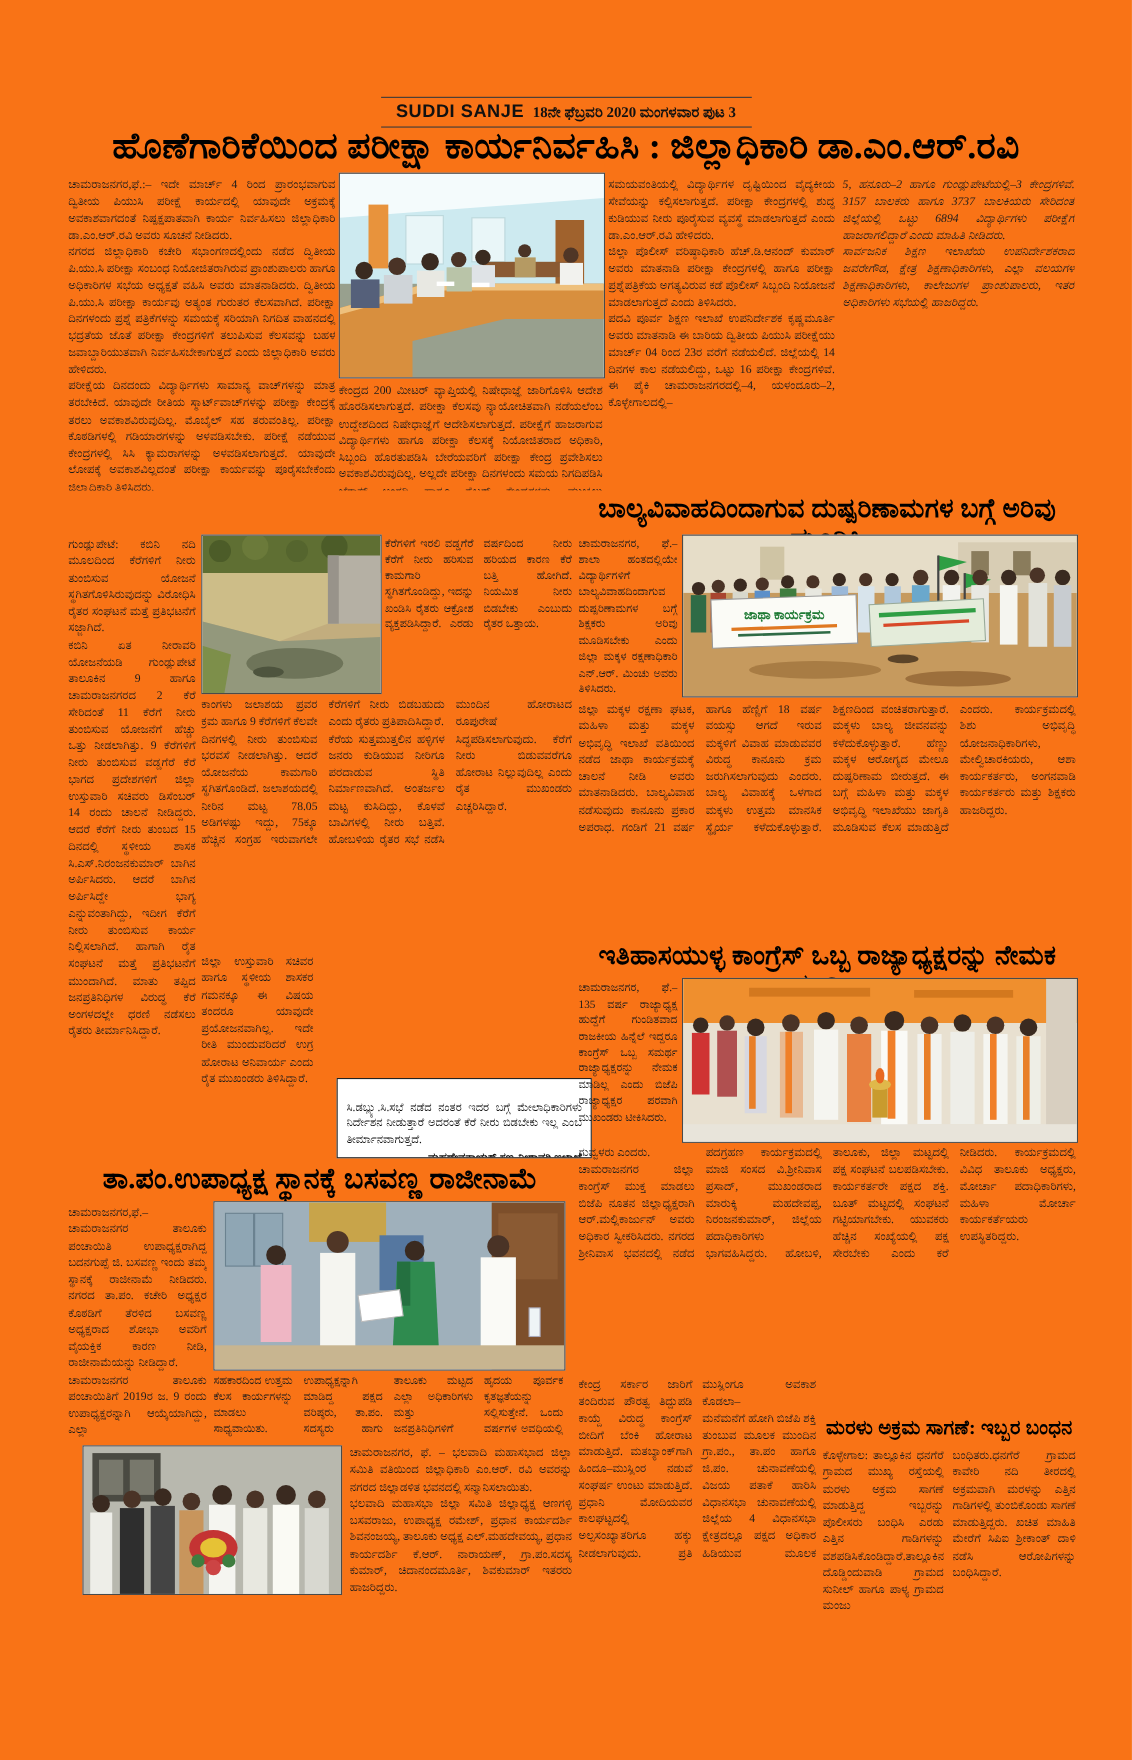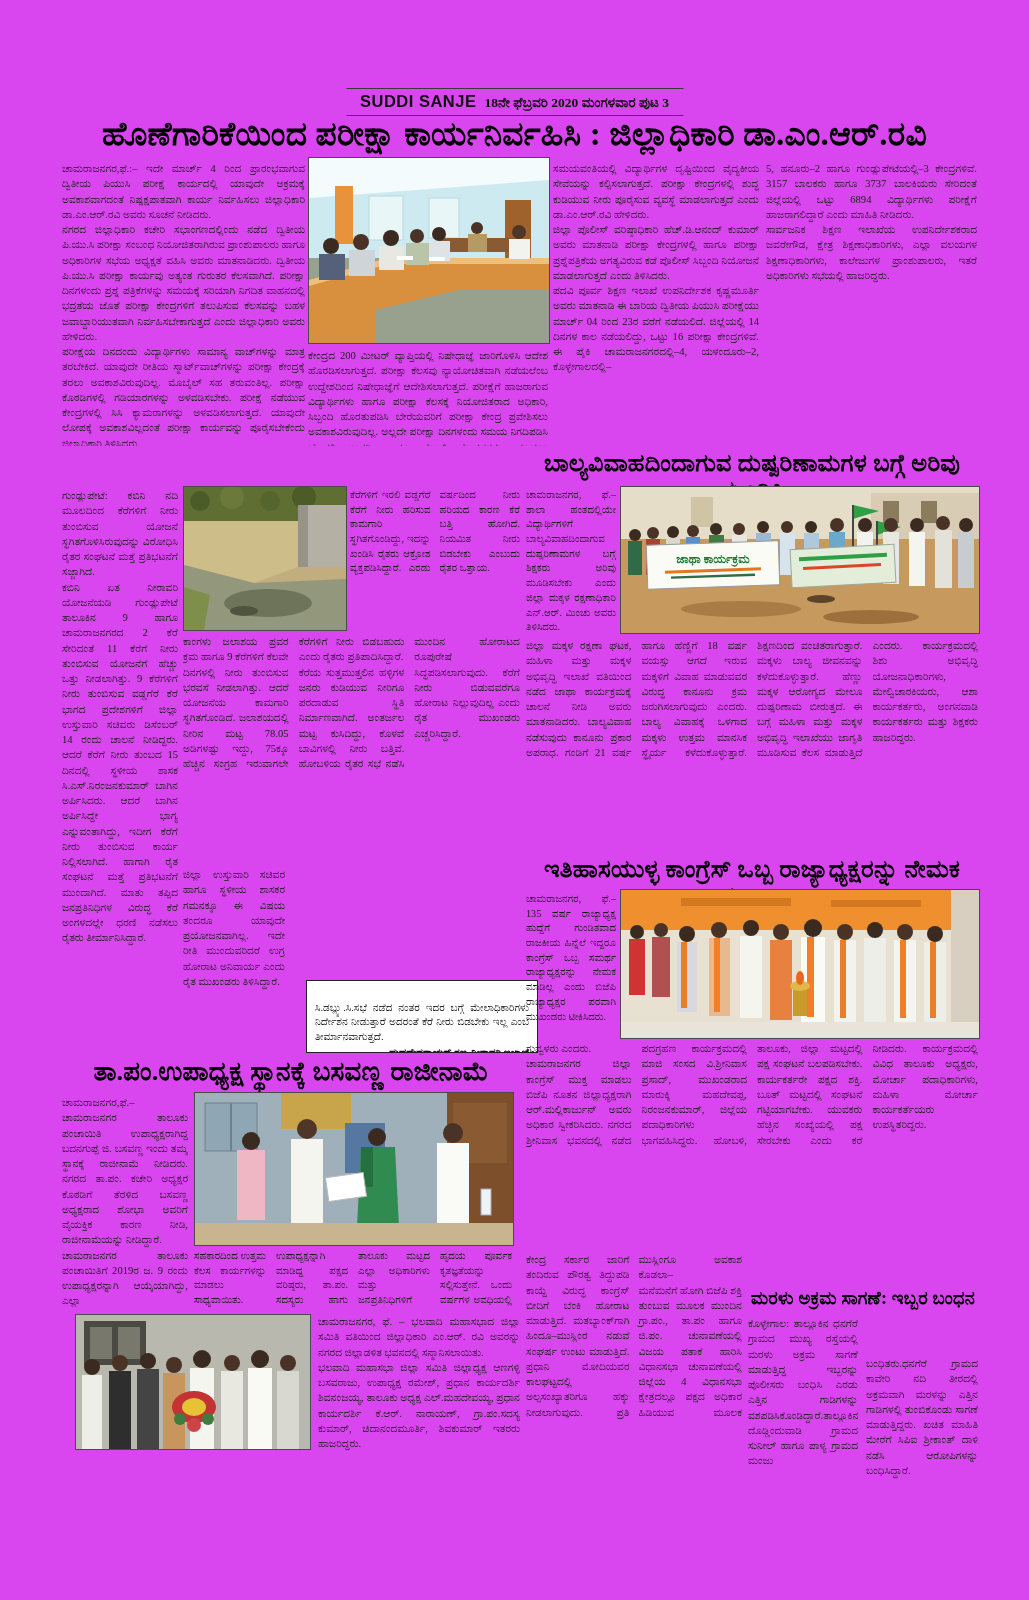--- a/index.html
+++ b/index.html
@@ -1,16 +1,16 @@
 <!DOCTYPE html>
 <html><head>
 <meta charset="utf-8">
 <style>
   html,body{margin:0;padding:0;background:#e9e9e6;}
-  #page{position:relative;width:1029px;height:1600px;margin:0 auto;background:#d946ef;
+  #page{position:relative;width:1029px;height:1600px;margin:0 auto;background:#f97316;
         font-family:"Liberation Serif", serif;color:#111;overflow:hidden;}
   .abs{position:absolute;}
   .txt{font-size:10.6px;line-height:1.44;text-align:justify;white-space:pre-line;
        overflow:hidden;color:#1c1c1c;}
   .cols2{column-count:2;column-gap:9px;}
   .cols3{column-count:3;column-gap:10px;}
   .cols4{column-count:4;column-gap:10px;}
   .hl{font-weight:700;text-align:center;color:#000;line-height:1.12;
       font-family:"Liberation Serif", serif;letter-spacing:.2px;}
   .masthead{position:absolute;left:50%;transform:translateX(-50%);top:88px;
@@ -70,21 +70,21 @@
         <rect x="120" y="99" width="16" height="4" fill="#fff"></rect>
     </svg>
   </div>
 
   <div class="abs txt" style="left:308px;top:348px;width:240px;height:98px;">ಕೇಂದ್ರದ 200 ಮೀಟರ್ ವ್ಯಾಪ್ತಿಯಲ್ಲಿ ನಿಷೇಧಾಜ್ಞೆ ಜಾರಿಗೊಳಿಸಿ ಆದೇಶ ಹೊರಡಿಸಲಾಗುತ್ತದೆ. ಪರೀಕ್ಷಾ ಕೆಲಸವು ನ್ಯಾಯೋಚಿತವಾಗಿ ನಡೆಯಲೆಂಬ ಉದ್ದೇಶದಿಂದ ನಿಷೇಧಾಜ್ಞೆಗೆ ಆದೇಶಿಸಲಾಗುತ್ತದೆ. ಪರೀಕ್ಷೆಗೆ ಹಾಜರಾಗುವ ವಿದ್ಯಾರ್ಥಿಗಳು ಹಾಗೂ ಪರೀಕ್ಷಾ ಕೆಲಸಕ್ಕೆ ನಿಯೋಜಿತರಾದ ಅಧಿಕಾರಿ, ಸಿಬ್ಬಂದಿ ಹೊರತುಪಡಿಸಿ ಬೇರೆಯವರಿಗೆ ಪರೀಕ್ಷಾ ಕೇಂದ್ರ ಪ್ರವೇಶಿಸಲು ಅವಕಾಶವಿರುವುದಿಲ್ಲ. ಅಲ್ಲದೇ ಪರೀಕ್ಷಾ ದಿನಗಳಂದು ಸಮಯ ನಿಗದಿಪಡಿಸಿ ಜೆರಾಕ್ಸ್ ಅಂಗಡಿ ಹಾಗೂ ಸೈಬರ್ ಕೇಂದ್ರಗಳನ್ನು ಮುಚ್ಚಲು ಸೂಚಿಸಲಾಗುತ್ತದೆ.</div>
 
   <div class="abs txt" style="left:553px;top:161px;width:206px;height:285px;">ಸಮಯವಂತಿಯಲ್ಲಿ ವಿದ್ಯಾರ್ಥಿಗಳ ದೃಷ್ಟಿಯಿಂದ ವೈದ್ಯಕೀಯ ಸೇವೆಯನ್ನು ಕಲ್ಪಿಸಲಾಗುತ್ತದೆ. ಪರೀಕ್ಷಾ ಕೇಂದ್ರಗಳಲ್ಲಿ ಶುದ್ಧ ಕುಡಿಯುವ ನೀರು ಪೂರೈಸುವ ವ್ಯವಸ್ಥೆ ಮಾಡಲಾಗುತ್ತದೆ ಎಂದು ಡಾ.ಎಂ.ಆರ್.ರವಿ ಹೇಳಿದರು.
 ಜಿಲ್ಲಾ ಪೊಲೀಸ್ ವರಿಷ್ಠಾಧಿಕಾರಿ ಹೆಚ್.ಡಿ.ಆನಂದ್ ಕುಮಾರ್ ಅವರು ಮಾತನಾಡಿ ಪರೀಕ್ಷಾ ಕೇಂದ್ರಗಳಲ್ಲಿ ಹಾಗೂ ಪರೀಕ್ಷಾ ಪ್ರಶ್ನೆಪತ್ರಿಕೆಯ ಅಗತ್ಯವಿರುವ ಕಡೆ ಪೊಲೀಸ್ ಸಿಬ್ಬಂದಿ ನಿಯೋಜನೆ ಮಾಡಲಾಗುತ್ತದೆ ಎಂದು ತಿಳಿಸಿದರು.
 ಪದವಿ ಪೂರ್ವ ಶಿಕ್ಷಣ ಇಲಾಖೆ ಉಪನಿರ್ದೇಶಕ ಕೃಷ್ಣಮೂರ್ತಿ ಅವರು ಮಾತನಾಡಿ ಈ ಬಾರಿಯ ದ್ವಿತೀಯ ಪಿಯುಸಿ ಪರೀಕ್ಷೆಯು ಮಾರ್ಚ್ 04 ರಿಂದ 23ರ ವರೆಗೆ ನಡೆಯಲಿದೆ. ಜಿಲ್ಲೆಯಲ್ಲಿ 14 ದಿನಗಳ ಕಾಲ ನಡೆಯಲಿದ್ದು, ಒಟ್ಟು 16 ಪರೀಕ್ಷಾ ಕೇಂದ್ರಗಳಿವೆ. ಈ ಪೈಕಿ ಚಾಮರಾಜನಗರದಲ್ಲಿ–4, ಯಳಂದೂರು–2, ಕೊಳ್ಳೇಗಾಲದಲ್ಲಿ–</div>
 
-  <div class="abs txt" style="left:766px;top:161px;width:211px;height:285px;">5, ಹನೂರು–2 ಹಾಗೂ ಗುಂಡ್ಲುಪೇಟೆಯಲ್ಲಿ–3 ಕೇಂದ್ರಗಳಿವೆ. 3157 ಬಾಲಕರು ಹಾಗೂ 3737 ಬಾಲಕಿಯರು ಸೇರಿದಂತೆ ಜಿಲ್ಲೆಯಲ್ಲಿ ಒಟ್ಟು 6894 ವಿದ್ಯಾರ್ಥಿಗಳು ಪರೀಕ್ಷೆಗೆ ಹಾಜರಾಗಲಿದ್ದಾರೆ ಎಂದು ಮಾಹಿತಿ ನೀಡಿದರು.
+  <div class="abs txt" style="left:766px;top:161px;width:211px;height:285px;font-style:italic;">5, ಹನೂರು–2 ಹಾಗೂ ಗುಂಡ್ಲುಪೇಟೆಯಲ್ಲಿ–3 ಕೇಂದ್ರಗಳಿವೆ. 3157 ಬಾಲಕರು ಹಾಗೂ 3737 ಬಾಲಕಿಯರು ಸೇರಿದಂತೆ ಜಿಲ್ಲೆಯಲ್ಲಿ ಒಟ್ಟು 6894 ವಿದ್ಯಾರ್ಥಿಗಳು ಪರೀಕ್ಷೆಗೆ ಹಾಜರಾಗಲಿದ್ದಾರೆ ಎಂದು ಮಾಹಿತಿ ನೀಡಿದರು.
 ಸಾರ್ವಜನಿಕ ಶಿಕ್ಷಣ ಇಲಾಖೆಯ ಉಪನಿರ್ದೇಶಕರಾದ ಜವರೇಗೌಡ, ಕ್ಷೇತ್ರ ಶಿಕ್ಷಣಾಧಿಕಾರಿಗಳು, ಎಲ್ಲಾ ವಲಯಗಳ ಶಿಕ್ಷಣಾಧಿಕಾರಿಗಳು, ಕಾಲೇಜುಗಳ ಪ್ರಾಂಶುಪಾಲರು, ಇತರೆ ಅಧಿಕಾರಿಗಳು ಸಭೆಯಲ್ಲಿ ಹಾಜರಿದ್ದರು.</div>
 
   <div class="abs hl" style="left:526px;top:450px;width:452px;font-size:24px;">ಬಾಲ್ಯವಿವಾಹದಿಂದಾಗುವ ದುಷ್ಪರಿಣಾಮಗಳ ಬಗ್ಗೆ ಅರಿವು ಮೂಡಿಸಿ</div>
 
   <div class="abs txt" style="left:62px;top:488px;width:116px;height:564px;">ಗುಂಡ್ಲುಪೇಟೆ: ಕಬಿನಿ ನದಿ ಮೂಲದಿಂದ ಕೆರೆಗಳಿಗೆ ನೀರು ತುಂಬಿಸುವ ಯೋಜನೆ ಸ್ಥಗಿತಗೊಳಿಸಿರುವುದನ್ನು ವಿರೋಧಿಸಿ ರೈತರ ಸಂಘಟನೆ ಮತ್ತೆ ಪ್ರತಿಭಟನೆಗೆ ಸಜ್ಜಾಗಿದೆ.
 ಕಬಿನಿ ಏತ ನೀರಾವರಿ ಯೋಜನೆಯಡಿ ಗುಂಡ್ಲುಪೇಟೆ ತಾಲೂಕಿನ 9 ಹಾಗೂ ಚಾಮರಾಜನಗರದ 2 ಕೆರೆ ಸೇರಿದಂತೆ 11 ಕೆರೆಗೆ ನೀರು ತುಂಬಿಸುವ ಯೋಜನೆಗೆ ಹೆಚ್ಚು ಒತ್ತು ನೀಡಲಾಗಿತ್ತು. 9 ಕೆರೆಗಳಿಗೆ ನೀರು ತುಂಬಿಸುವ ವಡ್ಡಗೆರೆ ಕೆರೆ ಭಾಗದ ಪ್ರದೇಶಗಳಿಗೆ ಜಿಲ್ಲಾ ಉಸ್ತುವಾರಿ ಸಚಿವರು ಡಿಸೆಂಬರ್ 14 ರಂದು ಚಾಲನೆ ನೀಡಿದ್ದರು. ಆದರೆ ಕೆರೆಗೆ ನೀರು ತುಂಬದ 15 ದಿನದಲ್ಲಿ ಸ್ಥಳೀಯ ಶಾಸಕ ಸಿ.ಎಸ್.ನಿರಂಜನಕುಮಾರ್ ಬಾಗಿನ ಅರ್ಪಿಸಿದರು. ಆದರೆ ಬಾಗಿನ ಅರ್ಪಿಸಿದ್ದೇ ಭಾಗ್ಯ ಎನ್ನುವಂತಾಗಿದ್ದು, ಇದೀಗ ಕೆರೆಗೆ ನೀರು ತುಂಬಿಸುವ ಕಾರ್ಯ ನಿಲ್ಲಿಸಲಾಗಿದೆ. ಹಾಗಾಗಿ ರೈತ ಸಂಘಟನೆ ಮತ್ತೆ ಪ್ರತಿಭಟನೆಗೆ ಮುಂದಾಗಿದೆ. ಮಾತು ತಪ್ಪಿದ ಜನಪ್ರತಿನಿಧಿಗಳ ವಿರುದ್ಧ ಕೆರೆ ಅಂಗಳದಲ್ಲೇ ಧರಣಿ ನಡೆಸಲು ರೈತರು ತೀರ್ಮಾನಿಸಿದ್ದಾರೆ.</div>
 
   <div class="abs photo" style="left:183px;top:486px;width:162px;height:143px;">
     <svg width="162" height="143" viewBox="0 0 162 143">
       <rect width="162" height="143" fill="#c2ad7e"></rect>
@@ -227,21 +227,21 @@
   </div>
 
   <div class="abs txt cols4" style="left:526px;top:1041px;width:452px;height:240px;">ಗುವ್ವಳರು ಎಂದರು.
 ಚಾಮರಾಜನಗರ ಜಿಲ್ಲಾ ಕಾಂಗ್ರೆಸ್ ಮುಕ್ತ ಮಾಡಲು ಬಿಜೆಪಿ ನೂತನ ಜಿಲ್ಲಾಧ್ಯಕ್ಷರಾಗಿ ಆರ್.ಮಲ್ಲಿಕಾರ್ಜುನ್ ಅವರು ಅಧಿಕಾರ ಸ್ವೀಕರಿಸಿದರು. ನಗರದ ಶ್ರೀನಿವಾಸ ಭವನದಲ್ಲಿ ನಡೆದ ಪದಗ್ರಹಣ ಕಾರ್ಯಕ್ರಮದಲ್ಲಿ ಮಾಜಿ ಸಂಸದ ವಿ.ಶ್ರೀನಿವಾಸ ಪ್ರಸಾದ್, ಮುಖಂಡರಾದ ಮಾರುಕ್ಕಿ ಮಹದೇವಪ್ಪ, ನಿರಂಜನಕುಮಾರ್, ಜಿಲ್ಲೆಯ ಪದಾಧಿಕಾರಿಗಳು ಭಾಗವಹಿಸಿದ್ದರು. ಹೋಬಳಿ, ತಾಲೂಕು, ಜಿಲ್ಲಾ ಮಟ್ಟದಲ್ಲಿ ಪಕ್ಷ ಸಂಘಟನೆ ಬಲಪಡಿಸಬೇಕು. ಕಾರ್ಯಕರ್ತರೇ ಪಕ್ಷದ ಶಕ್ತಿ. ಬೂತ್ ಮಟ್ಟದಲ್ಲಿ ಸಂಘಟನೆ ಗಟ್ಟಿಯಾಗಬೇಕು. ಯುವಕರು ಹೆಚ್ಚಿನ ಸಂಖ್ಯೆಯಲ್ಲಿ ಪಕ್ಷ ಸೇರಬೇಕು ಎಂದು ಕರೆ ನೀಡಿದರು. ಕಾರ್ಯಕ್ರಮದಲ್ಲಿ ವಿವಿಧ ತಾಲೂಕು ಅಧ್ಯಕ್ಷರು, ಮೋರ್ಚಾ ಪದಾಧಿಕಾರಿಗಳು, ಮಹಿಳಾ ಮೋರ್ಚಾ ಕಾರ್ಯಕರ್ತೆಯರು ಉಪಸ್ಥಿತರಿದ್ದರು.</div>
 
   <div class="abs txt cols2" style="left:526px;top:1252px;width:216px;height:178px;">ಕೇಂದ್ರ ಸರ್ಕಾರ ಜಾರಿಗೆ ತಂದಿರುವ ಪೌರತ್ವ ತಿದ್ದುಪಡಿ ಕಾಯ್ದೆ ವಿರುದ್ಧ ಕಾಂಗ್ರೆಸ್ ಬೀದಿಗೆ ಬೆಂಕಿ ಹೋರಾಟ ಮಾಡುತ್ತಿದೆ. ಮತಬ್ಯಾಂಕ್‌ಗಾಗಿ ಹಿಂದೂ–ಮುಸ್ಲಿಂರ ನಡುವೆ ಸಂಘರ್ಷ ಉಂಟು ಮಾಡುತ್ತಿದೆ. ಪ್ರಧಾನಿ ಮೋದಿಯವರ ಕಾಲಘಟ್ಟದಲ್ಲಿ ಅಲ್ಪಸಂಖ್ಯಾತರಿಗೂ ಹಕ್ಕು ನೀಡಲಾಗುವುದು. ಪ್ರತಿ ಮುಸ್ಲಿಂಗೂ ಅವಕಾಶ ಕೊಡಲಾ–
 ಮನೆಮನೆಗೆ ಹೋಗಿ ಬಿಜೆಪಿ ಶಕ್ತಿ ತುಂಬುವ ಮೂಲಕ ಮುಂದಿನ ಗ್ರಾ.ಪಂ., ತಾ.ಪಂ ಹಾಗೂ ಜಿ.ಪಂ. ಚುನಾವಣೆಯಲ್ಲಿ ವಿಜಯ ಪತಾಕೆ ಹಾರಿಸಿ ವಿಧಾನಸಭಾ ಚುನಾವಣೆಯಲ್ಲಿ ಜಿಲ್ಲೆಯ 4 ವಿಧಾನಸಭಾ ಕ್ಷೇತ್ರದಲ್ಲೂ ಪಕ್ಷದ ಅಧಿಕಾರ ಹಿಡಿಯುವ ಮೂಲಕ ಚಾಮರಾಜನಗರ ಜಿಲ್ಲಾ ಕಾಂಗ್ರೆಸ್ ಮುಕ್ತ ಮಾಡಬೇಕು ಎಂದು ಕಿವಿಮಾತು ಹೇಳಿದರು.</div>
 
   <div class="abs hl" style="left:748px;top:1288px;width:230px;font-size:18px;">ಮರಳು ಅಕ್ರಮ ಸಾಗಣೆ: ಇಬ್ಬರ ಬಂಧನ</div>
   <div class="abs txt" style="left:748px;top:1316px;width:110px;height:150px;">ಕೊಳ್ಳೇಗಾಲ: ತಾಲ್ಲೂಕಿನ ಧನಗೆರೆ ಗ್ರಾಮದ ಮುಖ್ಯ ರಸ್ತೆಯಲ್ಲಿ ಮರಳು ಅಕ್ರಮ ಸಾಗಣೆ ಮಾಡುತ್ತಿದ್ದ ಇಬ್ಬರನ್ನು ಪೊಲೀಸರು ಬಂಧಿಸಿ ಎರಡು ಎತ್ತಿನ ಗಾಡಿಗಳನ್ನು ವಶಪಡಿಸಿಕೊಂಡಿದ್ದಾರೆ.ತಾಲ್ಲೂಕಿನ ದೊಡ್ಡಿಂದುವಾಡಿ ಗ್ರಾಮದ ಸುನೀಲ್ ಹಾಗೂ ಪಾಳ್ಯ ಗ್ರಾಮದ ಮಂಜು</div>
-  <div class="abs txt" style="left:866px;top:1316px;width:112px;height:150px;margin-top:40px;">ಬಂಧಿತರು.ಧನಗೆರೆ ಗ್ರಾಮದ ಕಾವೇರಿ ನದಿ ತೀರದಲ್ಲಿ ಅಕ್ರಮವಾಗಿ ಮರಳನ್ನು ಎತ್ತಿನ ಗಾಡಿಗಳಲ್ಲಿ ತುಂಬಿಕೊಂಡು ಸಾಗಣೆ ಮಾಡುತ್ತಿದ್ದರು. ಖಚಿತ ಮಾಹಿತಿ ಮೇರೆಗೆ ಸಿಪಿಐ ಶ್ರೀಕಾಂತ್ ದಾಳಿ ನಡೆಸಿ ಆರೋಪಿಗಳನ್ನು ಬಂಧಿಸಿದ್ದಾರೆ.</div>
+  <div class="abs txt" style="left:866px;top:1316px;width:112px;height:150px;">ಬಂಧಿತರು.ಧನಗೆರೆ ಗ್ರಾಮದ ಕಾವೇರಿ ನದಿ ತೀರದಲ್ಲಿ ಅಕ್ರಮವಾಗಿ ಮರಳನ್ನು ಎತ್ತಿನ ಗಾಡಿಗಳಲ್ಲಿ ತುಂಬಿಕೊಂಡು ಸಾಗಣೆ ಮಾಡುತ್ತಿದ್ದರು. ಖಚಿತ ಮಾಹಿತಿ ಮೇರೆಗೆ ಸಿಪಿಐ ಶ್ರೀಕಾಂತ್ ದಾಳಿ ನಡೆಸಿ ಆರೋಪಿಗಳನ್ನು ಬಂಧಿಸಿದ್ದಾರೆ.</div>
 
   <div class="abs hl" style="left:60px;top:1057px;width:462px;font-size:26px;">ತಾ.ಪಂ.ಉಪಾಧ್ಯಕ್ಷ ಸ್ಥಾನಕ್ಕೆ ಬಸವಣ್ಣ ರಾಜೀನಾಮೆ</div>
 
   <div class="abs txt" style="left:62px;top:1095px;width:126px;height:216px;">ಚಾಮರಾಜನಗರ,ಫೆ.– ಚಾಮರಾಜನಗರ ತಾಲೂಕು ಪಂಚಾಯಿತಿ ಉಪಾಧ್ಯಕ್ಷರಾಗಿದ್ದ ಬದನಗುಪ್ಪೆ ಜಿ. ಬಸವಣ್ಣ ಇಂದು ತಮ್ಮ ಸ್ಥಾನಕ್ಕೆ ರಾಜೀನಾಮೆ ನೀಡಿದರು. ನಗರದ ತಾ.ಪಂ. ಕಚೇರಿ ಅಧ್ಯಕ್ಷರ ಕೊಠಡಿಗೆ ತೆರಳಿದ ಬಸವಣ್ಣ ಅಧ್ಯಕ್ಷರಾದ ಶೋಭಾ ಅವರಿಗೆ ವೈಯಕ್ತಿಕ ಕಾರಣ ನೀಡಿ, ರಾಜೀನಾಮೆಯನ್ನು ನೀಡಿದ್ದಾರೆ.
 ಚಾಮರಾಜನಗರ ತಾಲೂಕು ಪಂಚಾಯಿತಿಗೆ 2019ರ ಜ. 9 ರಂದು ಉಪಾಧ್ಯಕ್ಷರನ್ನಾಗಿ ಆಯ್ಕೆಯಾಗಿದ್ದು, ಎಲ್ಲಾ</div>
 
   <div class="abs photo" style="left:194px;top:1092px;width:318px;height:152px;">
     <svg width="318" height="152" viewBox="0 0 318 152">
       <rect width="318" height="152" fill="#9fb0bb"></rect>
       <rect x="252" y="0" width="66" height="152" fill="#7d4f2b"></rect>

